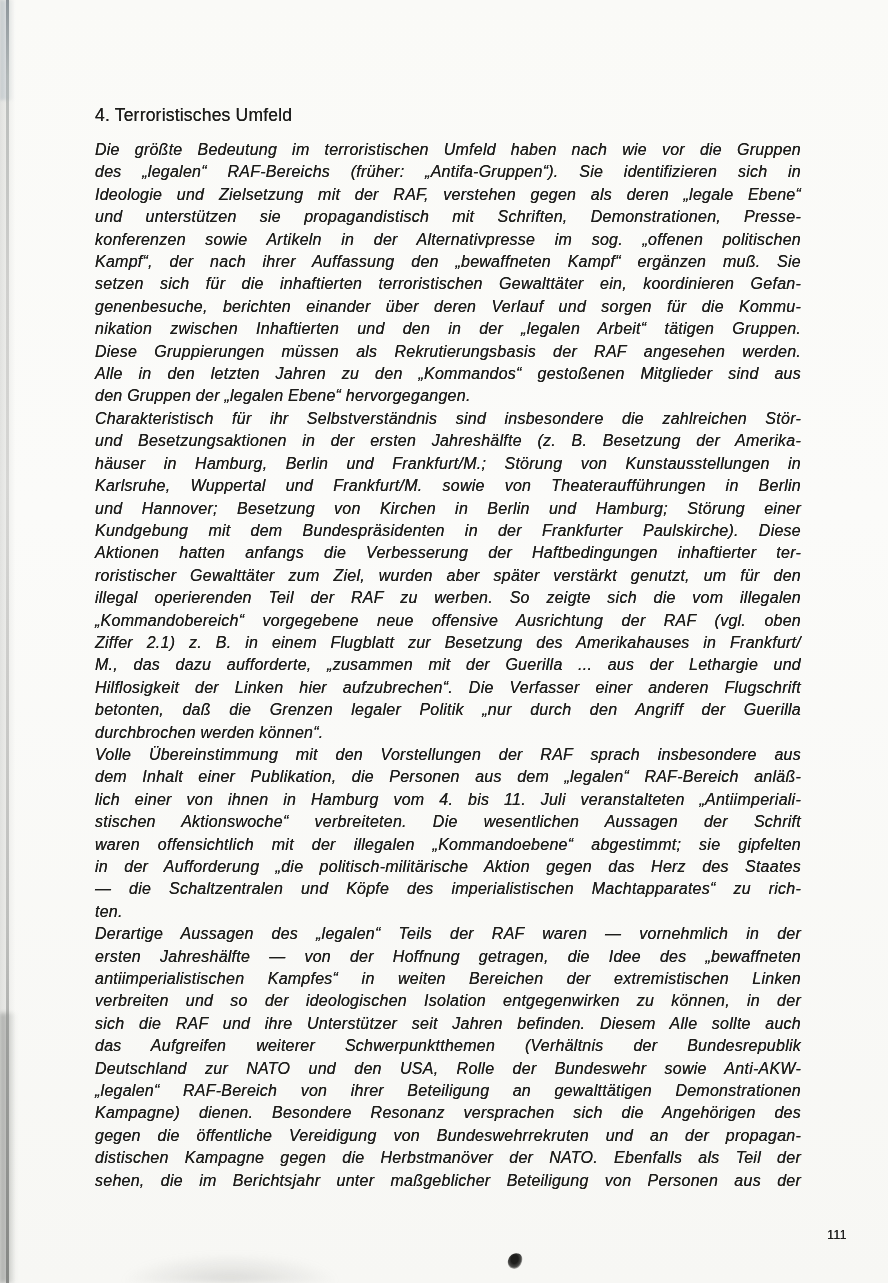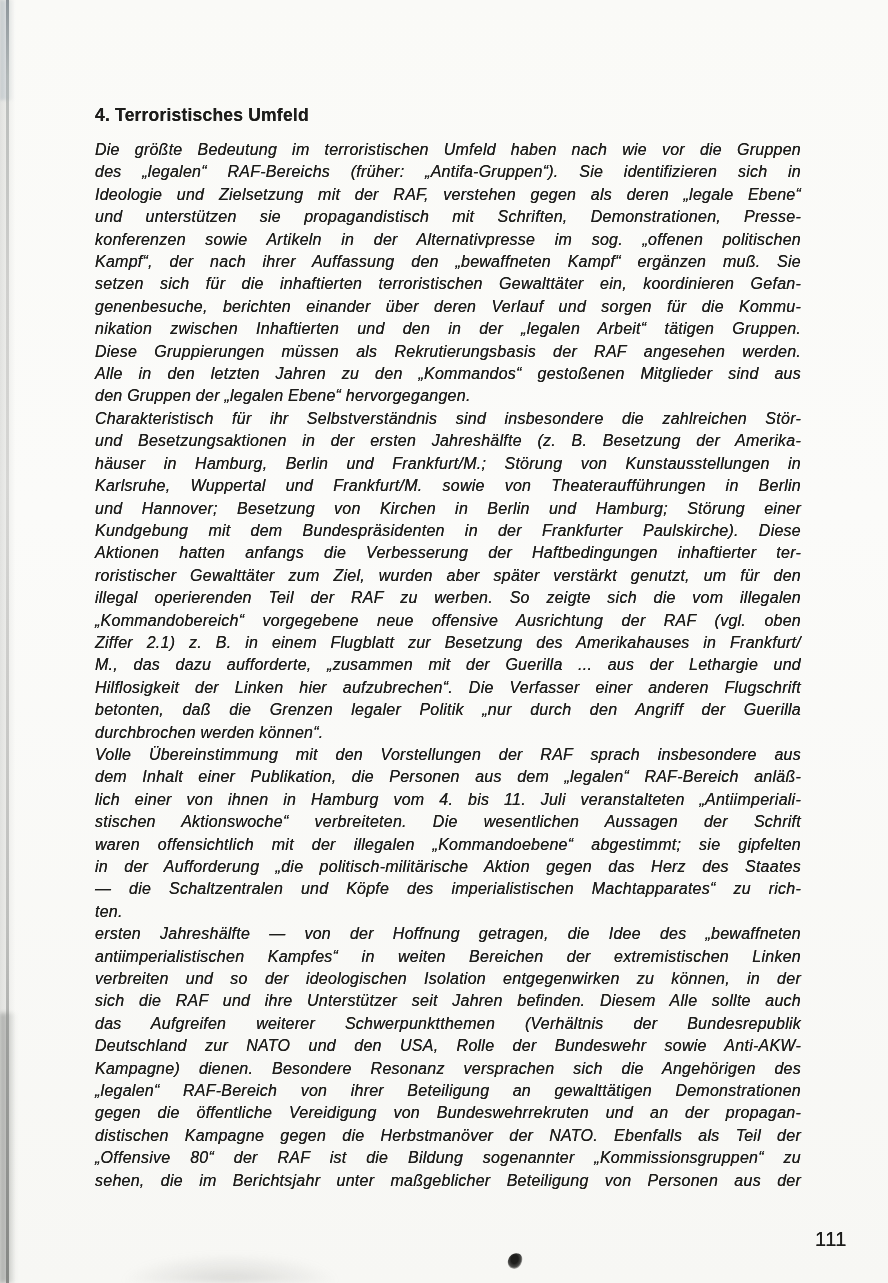--- a/index.html
+++ b/index.html
@@ -51,21 +51,21 @@
     position: absolute; left: 508px; top: 1253px; width: 14px; height: 16px;
     background: radial-gradient(ellipse at 45% 40%,
       #1e1e1c 0%, #1e1e1c 32%, #4b4b49 58%, rgba(90,90,88,0) 78%);
     border-radius: 60% 40% 55% 45%;
     transform: rotate(12deg);
   }
   
   .heading {
     position: absolute; left: 95px; top: 103px;
     margin: 0;
-    font-size: 17.5px; font-weight: bold;
+    font-size: 17.5px; font-weight: normal;
     letter-spacing: 0.2px;
     line-height: 24px;
     text-shadow: 0 0 0.4px currentColor;
   }
   .body-text {
     position: absolute; left: 95px; top: 139px; width: 706px;
     font-size: 16px;
     line-height: 22.4px;
     letter-spacing: 0.25px;
     text-shadow: 0 0 0.35px currentColor;
@@ -73,21 +73,21 @@
   .paragraph { margin: 0; }
   .line {
     text-align: justify;
     text-align-last: justify;
     white-space: normal;
     font-style: italic;
   }
   .line.last { text-align-last: left; }
   .page-number {
     position: absolute; top: 1228px; right: 41px;
-    font-size: 20px; letter-spacing: 0.5px;
+    font-size: 12px; letter-spacing: 0.5px;
     text-shadow: 0 0 0.35px currentColor;
   }
 </style>
 </head>
 <body>
 
 <div class="page">
   <div class="edge-shade"></div>
   <div class="fold-line"></div>
   <div class="corner-tint-top"></div>
@@ -132,31 +132,31 @@
         <div class="line">Volle Übereinstimmung mit den Vorstellungen der RAF sprach insbesondere aus</div>
         <div class="line">dem Inhalt einer Publikation, die Personen aus dem „legalen“ RAF-Bereich anläß-</div>
         <div class="line">lich einer von ihnen in Hamburg vom 4. bis 11. Juli veranstalteten „Antiimperiali-</div>
         <div class="line">stischen Aktionswoche“ verbreiteten. Die wesentlichen Aussagen der Schrift</div>
         <div class="line">waren offensichtlich mit der illegalen „Kommandoebene“ abgestimmt; sie gipfelten</div>
         <div class="line">in der Aufforderung „die politisch-militärische Aktion gegen das Herz des Staates</div>
         <div class="line">— die Schaltzentralen und Köpfe des imperialistischen Machtapparates“ zu rich-</div>
         <div class="line last">ten.</div>
       </div>
       <div class="paragraph">
+        <div class="line">Derartige Aussagen des „legalen“ Teils der RAF waren — vornehmlich in der</div>
         <div class="line">ersten Jahreshälfte — von der Hoffnung getragen, die Idee des „bewaffneten</div>
         <div class="line">antiimperialistischen Kampfes“ in weiten Bereichen der extremistischen Linken</div>
         <div class="line">verbreiten und so der ideologischen Isolation entgegenwirken zu können, in der</div>
         <div class="line">sich die RAF und ihre Unterstützer seit Jahren befinden. Diesem Alle sollte auch</div>
         <div class="line">das Aufgreifen weiterer Schwerpunktthemen (Verhältnis der Bundesrepublik</div>
         <div class="line">Deutschland zur NATO und den USA, Rolle der Bundeswehr sowie Anti-AKW-</div>
+        <div class="line">„legalen“ RAF-Bereich von ihrer Beteiligung an gewalttätigen Demonstrationen</div>
         <div class="line">Kampagne) dienen. Besondere Resonanz versprachen sich die Angehörigen des</div>
-        <div class="line">„legalen“ RAF-Bereich von ihrer Beteiligung an gewalttätigen Demonstrationen</div>
         <div class="line">gegen die öffentliche Vereidigung von Bundeswehrrekruten und an der propagan-</div>
         <div class="line">distischen Kampagne gegen die Herbstmanöver der NATO. Ebenfalls als Teil der</div>
-        <div class="line">„Offensive 80“ der RAF ist die Bildung sogenannter „Kommissionsgruppen“ zu</div>
         <div class="line">sehen, die im Berichtsjahr unter maßgeblicher Beteiligung von Personen aus der</div>
       </div>
     </div>
 
   <div class="page-number">111</div>
 
   <div class="ink-smudge"></div>
 </div>
 
 </body></html>

